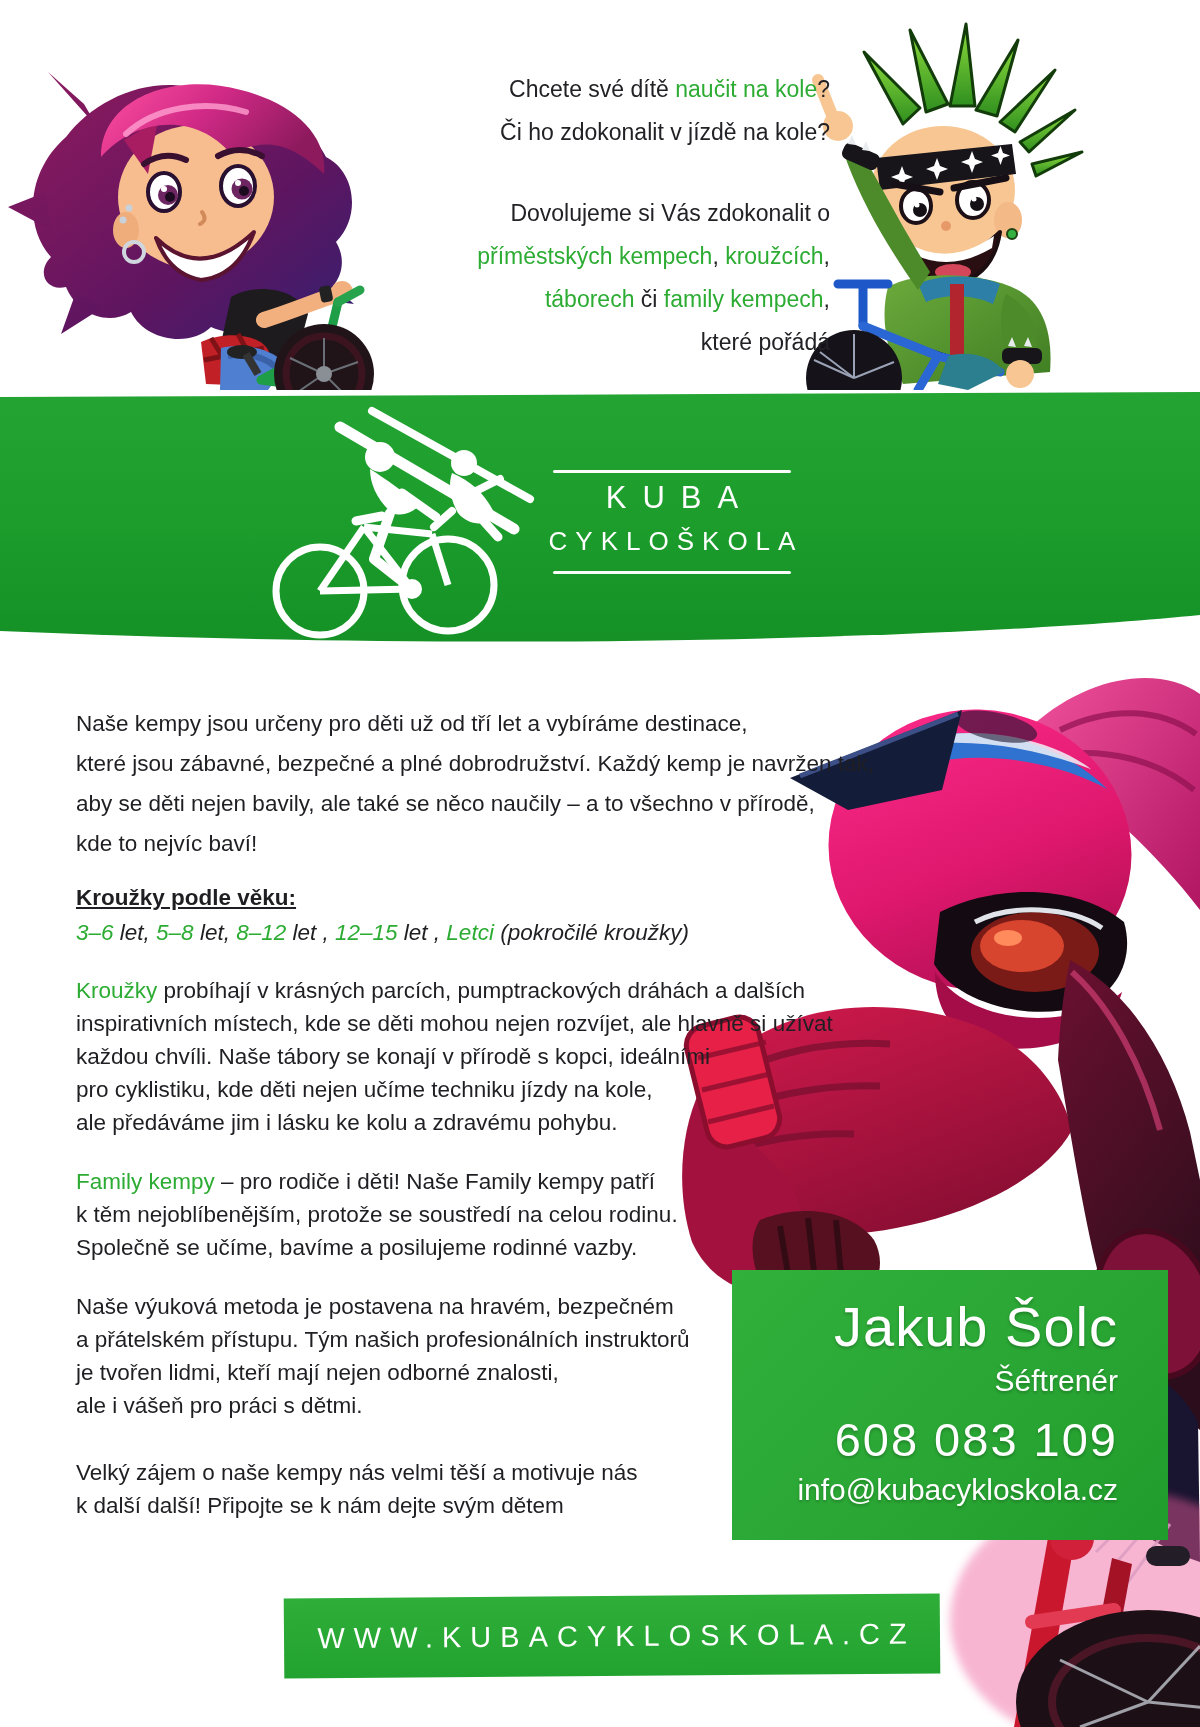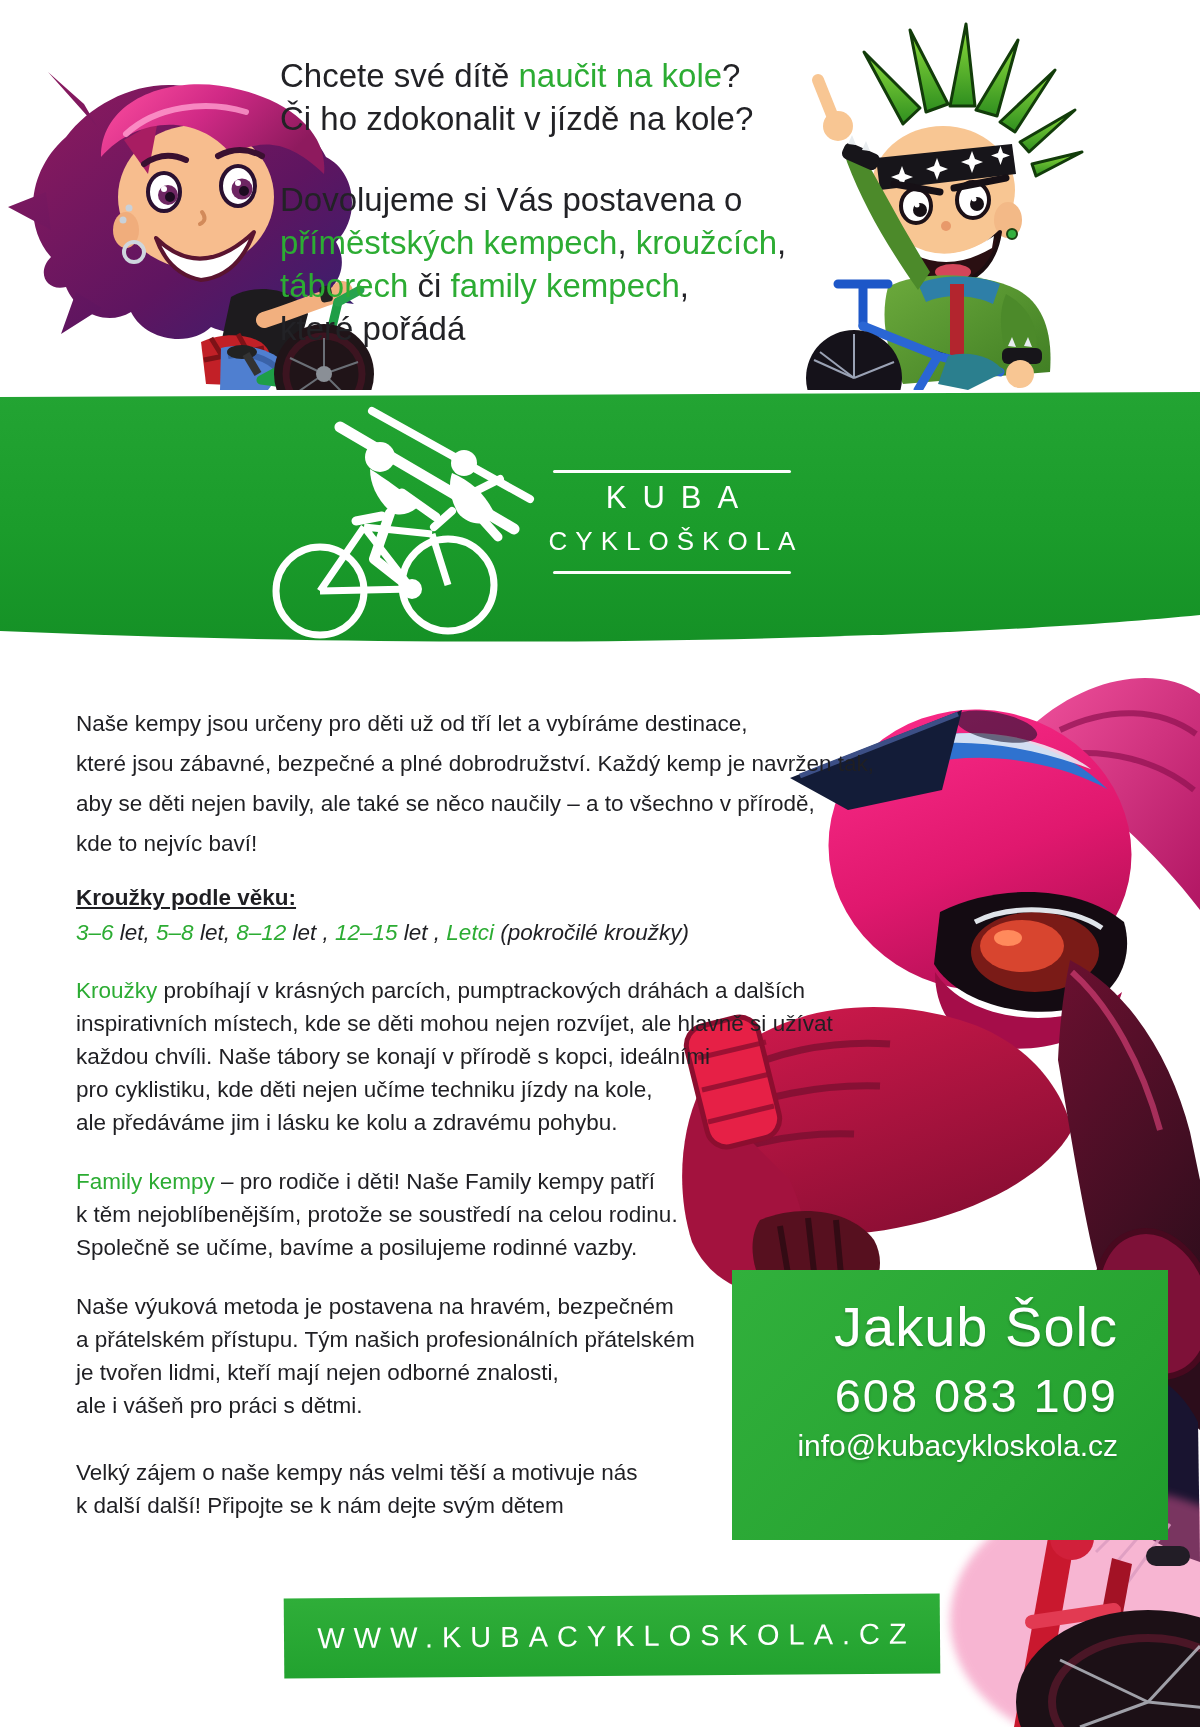--- a/index.html
+++ b/index.html
@@ -7,22 +7,22 @@
         font-family:"Liberation Sans","DejaVu Sans",sans-serif;color:#1f1f23;}
 
   
   .tline{display:block;white-space:nowrap;}
   .r-n{font-weight:400;}
   .r-b{font-weight:400;}
   .r-g{color:var(--c-text_green,#2cac33);}
   .r-gb{color:var(--c-text_green,#2cac33);font-weight:700;}
 
   
-  .intro{position:absolute;left:280px;top:54px;width:550px;text-align:left;
-         font-size:33px;color:#222226;z-index:3;}
+  .intro{position:absolute;left:280px;top:68px;width:550px;text-align:right;
+         font-size:23px;color:#222226;z-index:3;}
   .intro .tline{line-height:43px;}
   .intro .tline:nth-child(3){margin-top:38px;}
 
   
   .banner-svg{position:absolute;left:0;top:391px;z-index:1;}
   .logo-text{position:absolute;left:534px;top:470px;width:276px;text-align:center;
              color:#fff;z-index:2;}
   .logo-rule{height:3px;width:238px;margin:0 auto;background:#fbfdfb;border-radius:2px;}
   .logo-line1{font-size:31px;letter-spacing:16px;padding-left:16px;line-height:46px;margin-top:2px;}
   .logo-line2{font-size:26px;letter-spacing:8px;padding-left:8px;line-height:40px;}
@@ -61,21 +61,21 @@
   .rider-svg{position:absolute;left:640px;top:660px;z-index:1;}
 </style>
 </head>
 <body>
 
 <div class="page">
 
   <div class="intro">
       <div class="tline"><span class="r-n">Chcete své dítě </span><span class="r-g">naučit na kole</span><span class="r-n">?</span></div>
       <div class="tline"><span class="r-n">Či ho </span><span class="r-b">zdokonalit v jízdě na kole</span><span class="r-n">?</span></div>
-      <div class="tline"><span class="r-n">Dovolujeme si Vás postavena o</span></div>
+      <div class="tline"><span class="r-n">Dovolujeme si Vás zdokonalit o</span></div>
       <div class="tline"><span class="r-g">příměstských kempech</span><span class="r-n">, </span><span class="r-g">kroužcích</span><span class="r-n">,</span></div>
       <div class="tline"><span class="r-g">táborech</span><span class="r-n"> či </span><span class="r-g">family kempech</span><span class="r-n">,</span></div>
       <div class="tline"><span class="r-n">které pořádá</span></div>
     </div>
 
   <svg class="girl-svg" width="372" height="348" viewBox="0 0 372 348">
     <defs>
       <linearGradient id="ghDark" x1="0" y1="0" x2="1" y2="1">
         <stop offset="0" stop-color="#8e1a5e"></stop>
           <stop offset="0.6" stop-color="#5e1560"></stop>
@@ -365,32 +365,33 @@
         <div class="tline"><span class="r-b">pro cyklistiku</span><span class="r-n">, kde děti nejen učíme techniku jízdy na kole,</span></div>
         <div class="tline"><span class="r-n">ale předáváme jim i </span><span class="r-b">lásku ke kolu a zdravému pohybu</span><span class="r-n">.</span></div>
       </div>
     <div class="para para-tight para3">
         <div class="tline"><span class="r-g">Family kempy</span><span class="r-n"> – pro rodiče i děti! Naše Family kempy patří</span></div>
         <div class="tline"><span class="r-n">k těm </span><span class="r-b">nejoblíbenějším</span><span class="r-n">, protože se soustředí </span><span class="r-b">na celou rodinu</span><span class="r-n">.</span></div>
         <div class="tline"><span class="r-n">Společně se učíme, bavíme a posilujeme rodinné vazby.</span></div>
       </div>
     <div class="para para-tight para4">
         <div class="tline"><span class="r-n">Naše výuková metoda je postavena na </span><span class="r-b">hravém, bezpečném</span></div>
-        <div class="tline"><span class="r-b">a přátelském přístupu</span><span class="r-n">. Tým našich </span><span class="r-b">profesionálních přátelském</span></div>
+        <div class="tline"><span class="r-b">a přátelském přístupu</span><span class="r-n">. Tým našich </span><span class="r-b">profesionálních instruktorů</span></div>
         <div class="tline"><span class="r-n">je tvořen lidmi, kteří mají nejen odborné znalosti,</span></div>
         <div class="tline"><span class="r-n">ale i </span><span class="r-b">vášeň pro práci s dětmi</span><span class="r-n">.</span></div>
       </div>
     <div class="para para-tight para5">
         <div class="tline"><span class="r-n">Velký zájem o naše kempy nás velmi těší a motivuje nás</span></div>
         <div class="tline"><span class="r-n">k další další! Připojte se k nám dejte svým dětem</span></div>
       </div>
   </div>
 
   <div class="card">
     <div class="card-name">Jakub Šolc</div>
+    <div class="card-role">Šéftrenér</div>
     <div class="card-phone">608 083 109</div>
     <div class="card-email">info@kubacykloskola.cz</div>
   </div>
 
   <div class="footer">
     <div class="footer-url">WWW.KUBACYKLOSKOLA.CZ</div>
   </div>
 
 </div>
 

